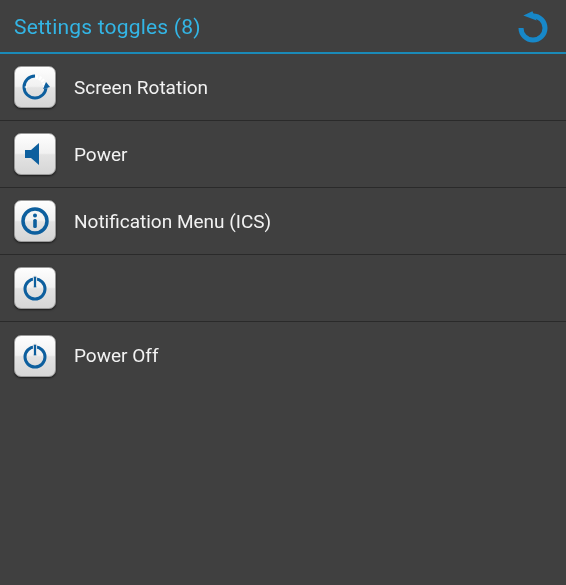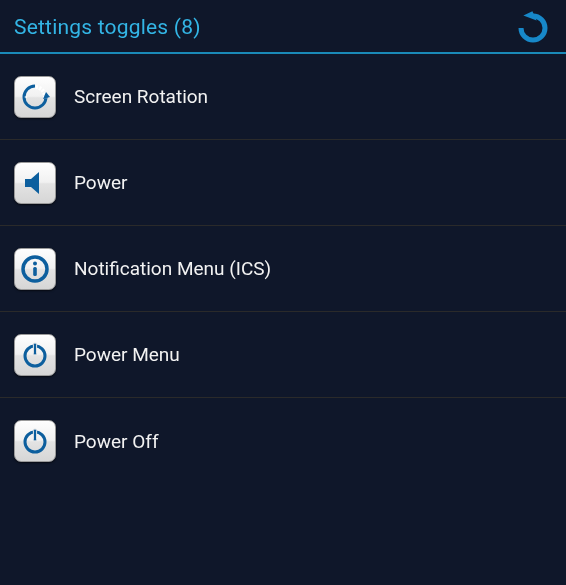--- a/index.html
+++ b/index.html
@@ -6,21 +6,21 @@
   body {
     width: 566px;
     height: 585px;
     background: #0a0a0a;
     font-family: "Roboto", "Helvetica Neue", Arial, sans-serif;
     overflow: hidden;
   }
   .screen {
     width: 100%;
     height: 100%;
-    background: #0f172a;
+    background: #404040;
   }
   .header {
     display: flex;
     align-items: center;
     justify-content: space-between;
     padding: 8px 10px 6px 14px;
     border-bottom: 2px solid #1a8ab8;
   }
   .header-title {
     color: #33b5e5;
@@ -36,21 +36,21 @@
     justify-content: center;
     cursor: pointer;
   }
   .back-btn svg { display: block; }
   .list {
     width: 100%;
   }
   .row {
     display: flex;
     align-items: center;
-    height: 86px;
+    height: 67px;
     padding: 10px 14px;
     border-bottom: 1px solid #2a2a2a;
     cursor: pointer;
   }
   .row:last-child { border-bottom: none; }
   .icon-tile {
     width: 42px;
     height: 42px;
     border-radius: 7px;
     background: linear-gradient(to bottom, #fefefe 0%, #f1f1f1 48%, #e3e3e3 52%, #d6d6d6 100%);
@@ -131,21 +131,20 @@
     </div>
 
 
     <div class="row">
       <div class="icon-tile">
         <svg width="30" height="30" viewBox="0 0 30 30">
           <circle cx="15" cy="16" r="10" fill="none" stroke="#0d5f9e" stroke-width="3"></circle>
           <rect x="13.4" y="3" width="3.2" height="12" rx="1.5" fill="#0d5f9e" stroke="#e8e8e8" stroke-width="1"></rect>
         </svg>
       </div>
-      <div class="row-label">Power Menu</div>
     </div>
 
     <div class="row">
       <div class="icon-tile">
         <svg width="30" height="30" viewBox="0 0 30 30">
           <circle cx="15" cy="16" r="10" fill="none" stroke="#0d5f9e" stroke-width="3"></circle>
           <rect x="13.4" y="3" width="3.2" height="12" rx="1.5" fill="#0d5f9e" stroke="#e8e8e8" stroke-width="1"></rect>
         </svg>
       </div>
       <div class="row-label">Power Off</div>

